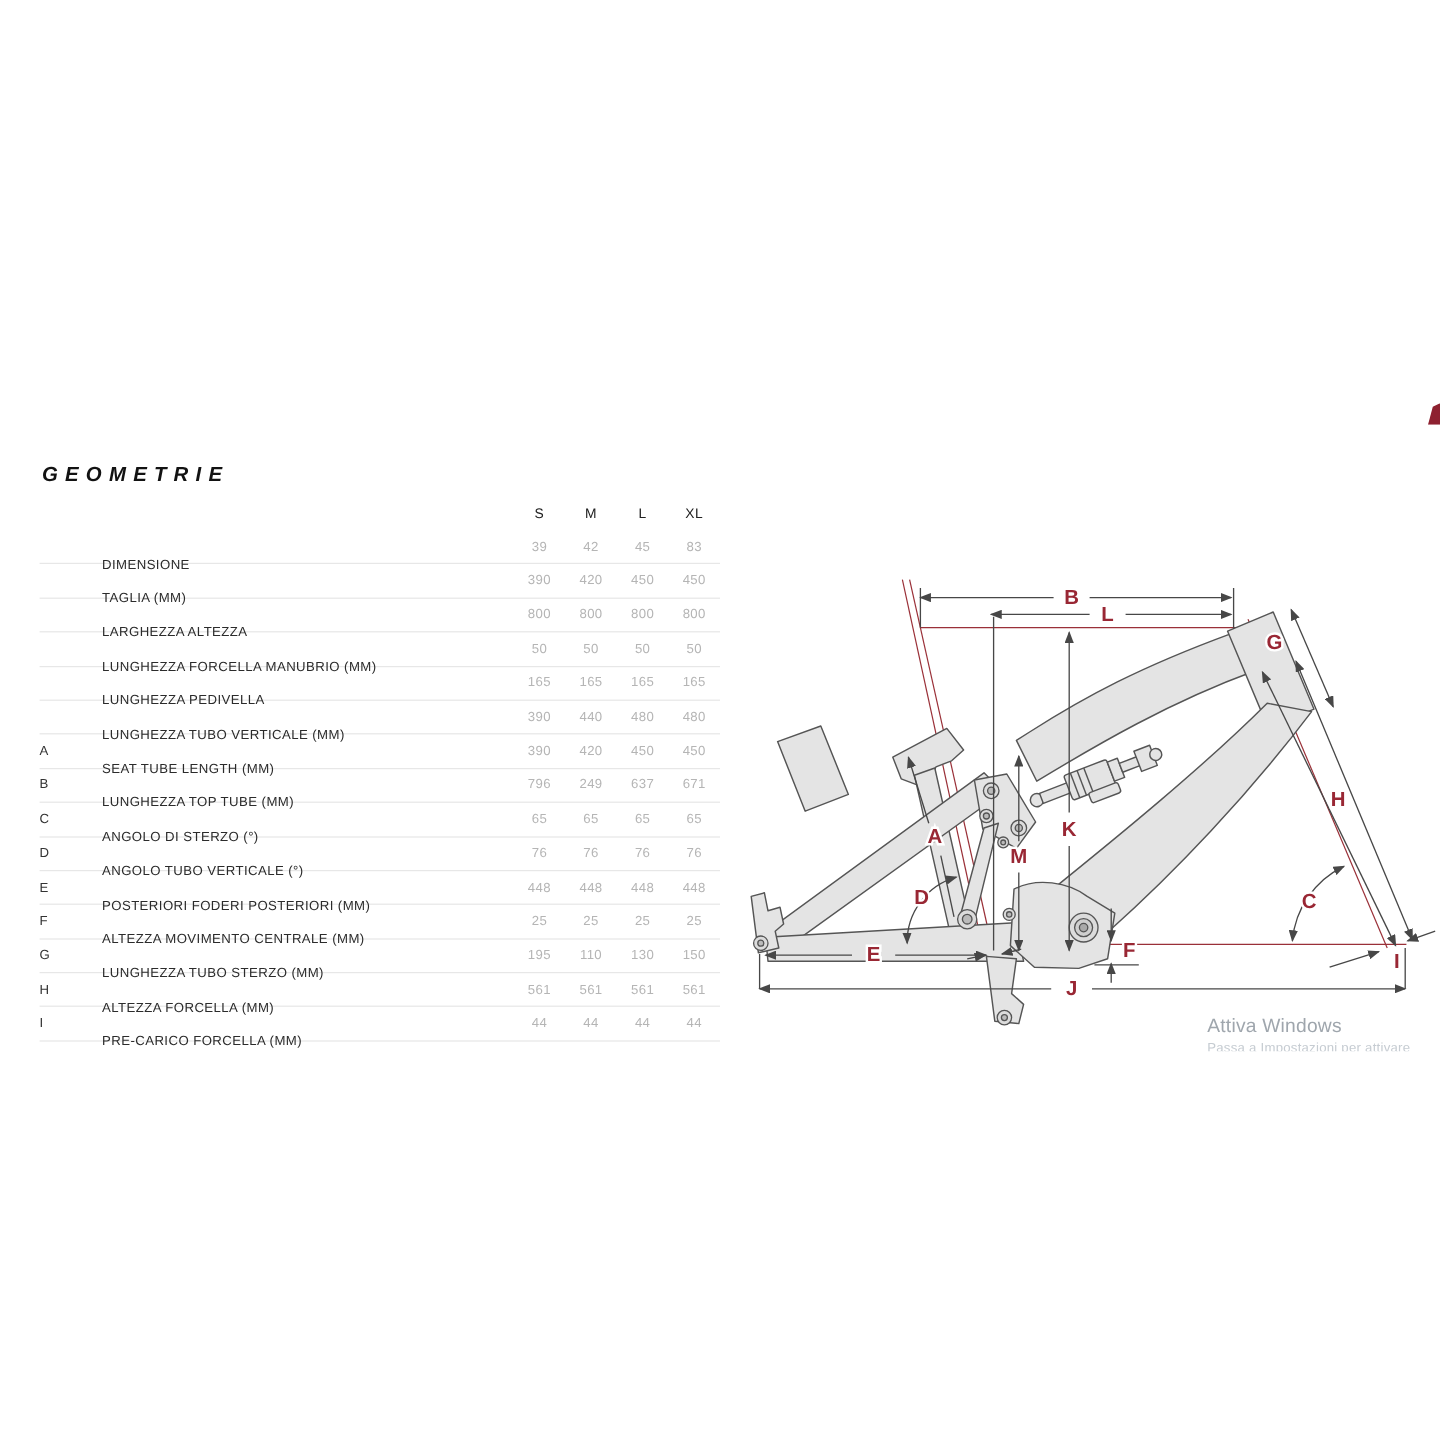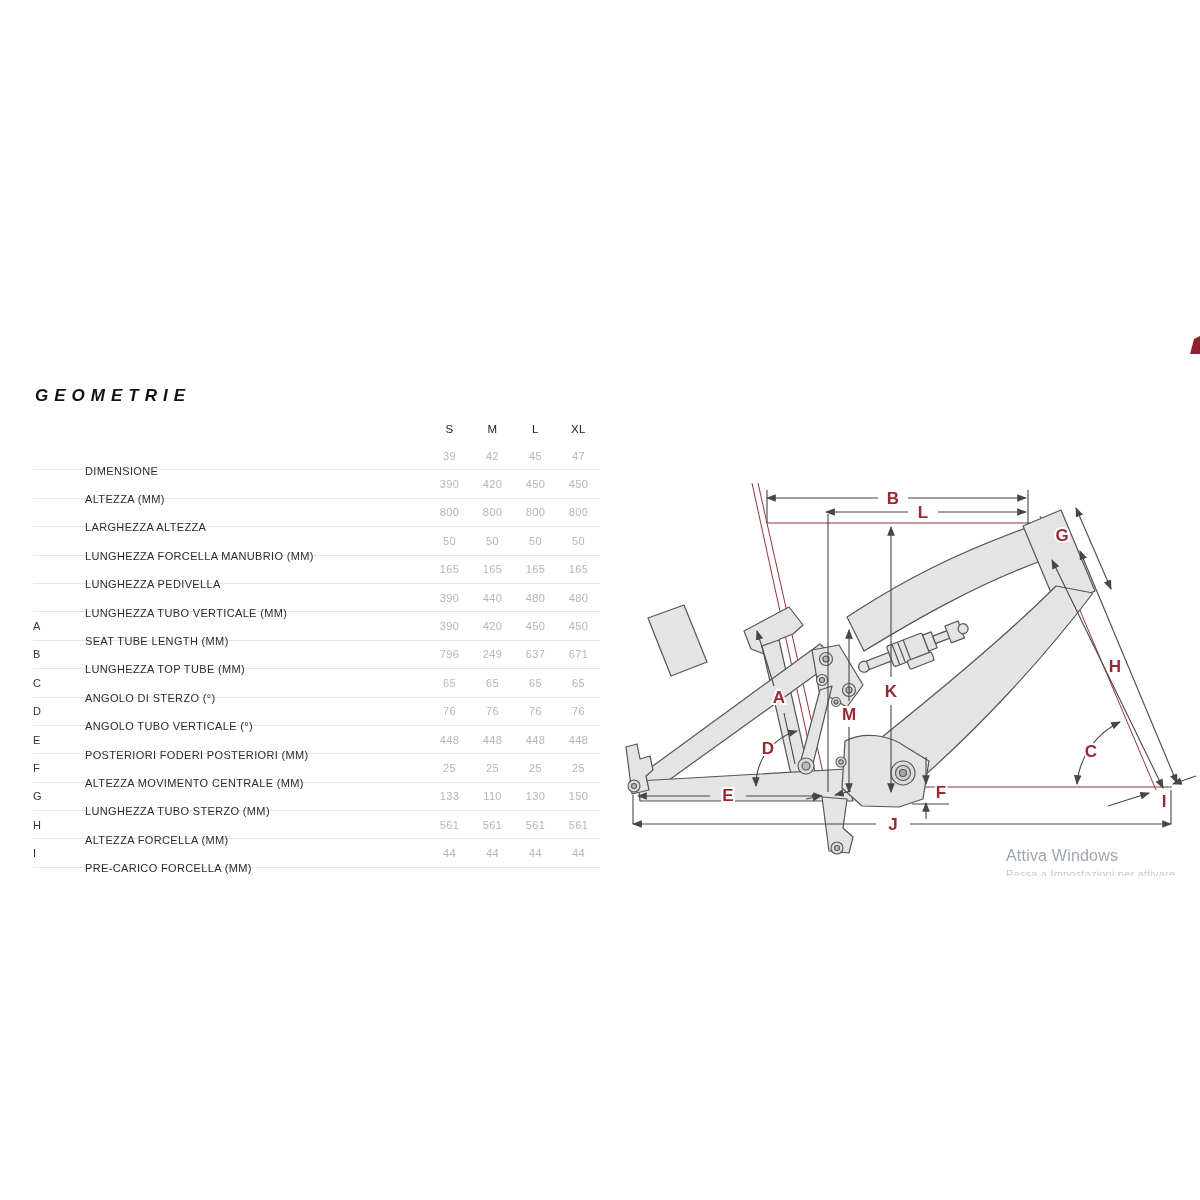--- a/index.html
+++ b/index.html
@@ -42,25 +42,25 @@
         <span class="c-val">M</span>
         <span class="c-val">L</span>
         <span class="c-val">XL</span>
       </div>
       <div class="trow ">
         <span class="c-letter"></span>
         <span class="c-label">DIMENSIONE</span>
         <span class="c-val">39</span>
         <span class="c-val">42</span>
         <span class="c-val">45</span>
-        <span class="c-val">47</span>
-      </div>
-      <div class="trow ">
-        <span class="c-letter"></span>
-        <span class="c-label">ALTEZZA (MM)</span>
+        <span class="c-val">83</span>
+      </div>
+      <div class="trow ">
+        <span class="c-letter"></span>
+        <span class="c-label">TAGLIA (MM)</span>
         <span class="c-val">390</span>
         <span class="c-val">420</span>
         <span class="c-val">450</span>
         <span class="c-val">450</span>
       </div>
       <div class="trow ">
         <span class="c-letter"></span>
         <span class="c-label">LARGHEZZA ALTEZZA</span>
         <span class="c-val">800</span>
         <span class="c-val">800</span>
@@ -135,21 +135,21 @@
         <span class="c-letter">F</span>
         <span class="c-label">ALTEZZA MOVIMENTO CENTRALE (MM)</span>
         <span class="c-val">25</span>
         <span class="c-val">25</span>
         <span class="c-val">25</span>
         <span class="c-val">25</span>
       </div>
       <div class="trow ">
         <span class="c-letter">G</span>
         <span class="c-label">LUNGHEZZA TUBO STERZO (MM)</span>
-        <span class="c-val">133</span>
+        <span class="c-val">195</span>
         <span class="c-val">110</span>
         <span class="c-val">130</span>
         <span class="c-val">150</span>
       </div>
       <div class="trow ">
         <span class="c-letter">H</span>
         <span class="c-label">ALTEZZA FORCELLA (MM)</span>
         <span class="c-val">561</span>
         <span class="c-val">561</span>
         <span class="c-val">561</span>

